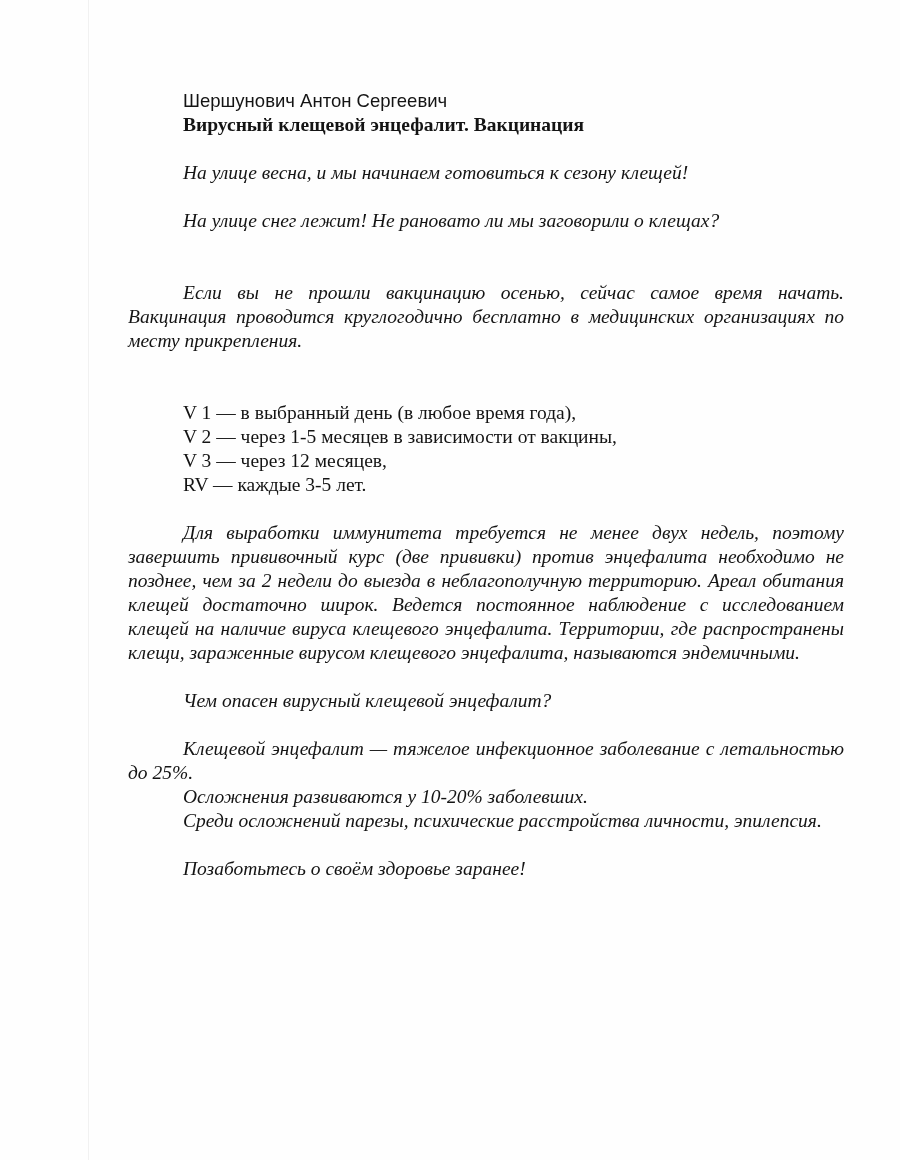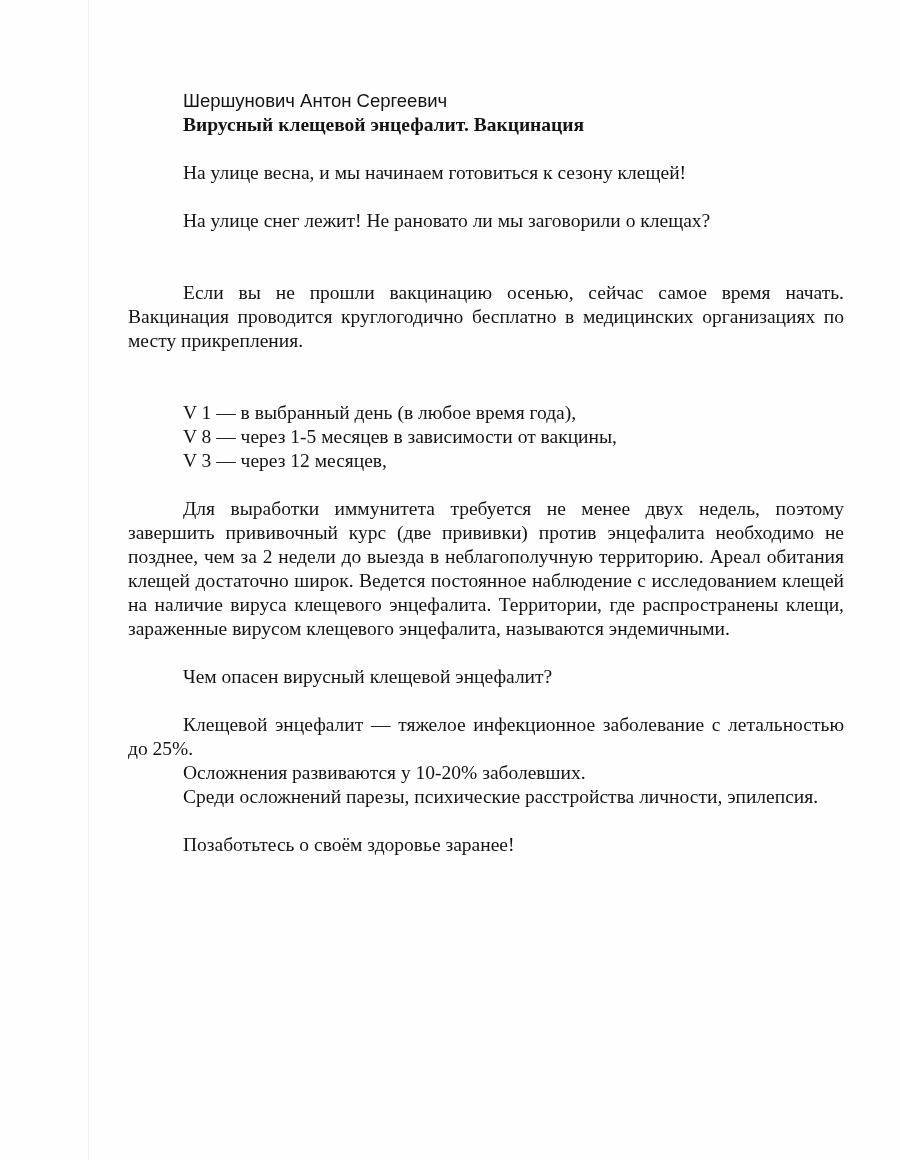--- a/index.html
+++ b/index.html
@@ -49,20 +49,21 @@
     .title {
       font-weight: bold;
       padding-left: 55px;
       margin: 0;
       line-height: 24px;
     }
     p {
       margin: 0;
       text-align: justify;
       text-indent: 55px;
+      font-style: italic;
     }
     .gap { height: 24px; }
     .list {
       padding-left: 55px;
       margin: 0;
     }
     .list div { line-height: 24px; }
   </style>
 </head>
 <body>
@@ -76,22 +77,23 @@
     <p>На улице весна, и мы начинаем готовиться к сезону клещей!</p>
     <div class="gap"></div>
     <p>На улице снег лежит! Не рановато ли мы заговорили о клещах?</p>
     <div class="gap"></div>
     <div class="gap"></div>
     <p>Если вы не прошли вакцинацию осенью, сейчас самое время начать. Вакцинация проводится круглогодично бесплатно в медицинских организациях по месту прикрепления.</p>
     <div class="gap"></div>
     <div class="gap"></div>
     <div class="list">
       <div>V 1 — в выбранный день (в любое время года),</div>
-      <div>V 8 —  через 1-5 месяцев в зависимости от вакцины,</div>
+      <div>V 2 —  через 1-5 месяцев в зависимости от вакцины,</div>
       <div>V 3  — через  12 месяцев,</div>
+      <div>RV — каждые 3-5 лет.</div>
     </div>
     <div class="gap"></div>
     <p>Для выработки иммунитета требуется не менее двух недель, поэтому завершить прививочный курс (две прививки) против энцефалита необходимо не позднее, чем за 2 недели до выезда в неблагополучную территорию. Ареал обитания клещей достаточно широк. Ведется постоянное наблюдение с исследованием клещей на наличие вируса клещевого энцефалита. Территории, где распространены клещи, зараженные вирусом клещевого энцефалита, называются эндемичными.</p>
     <div class="gap"></div>
     <p>Чем опасен вирусный клещевой энцефалит?</p>
     <div class="gap"></div>
     <p>Клещевой энцефалит — тяжелое инфекционное заболевание с летальностью до 25%.</p>
     <p>Осложнения развиваются у  10-20% заболевших.</p>
     <p>Среди осложнений парезы, психические расстройства личности, эпилепсия.</p>
     <div class="gap"></div>

